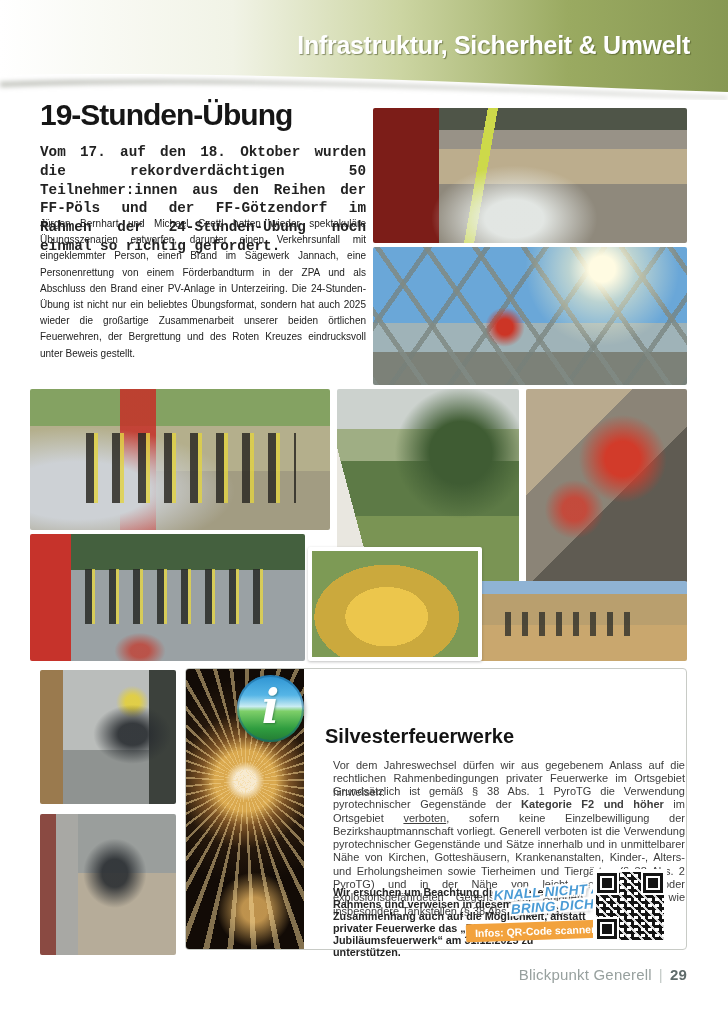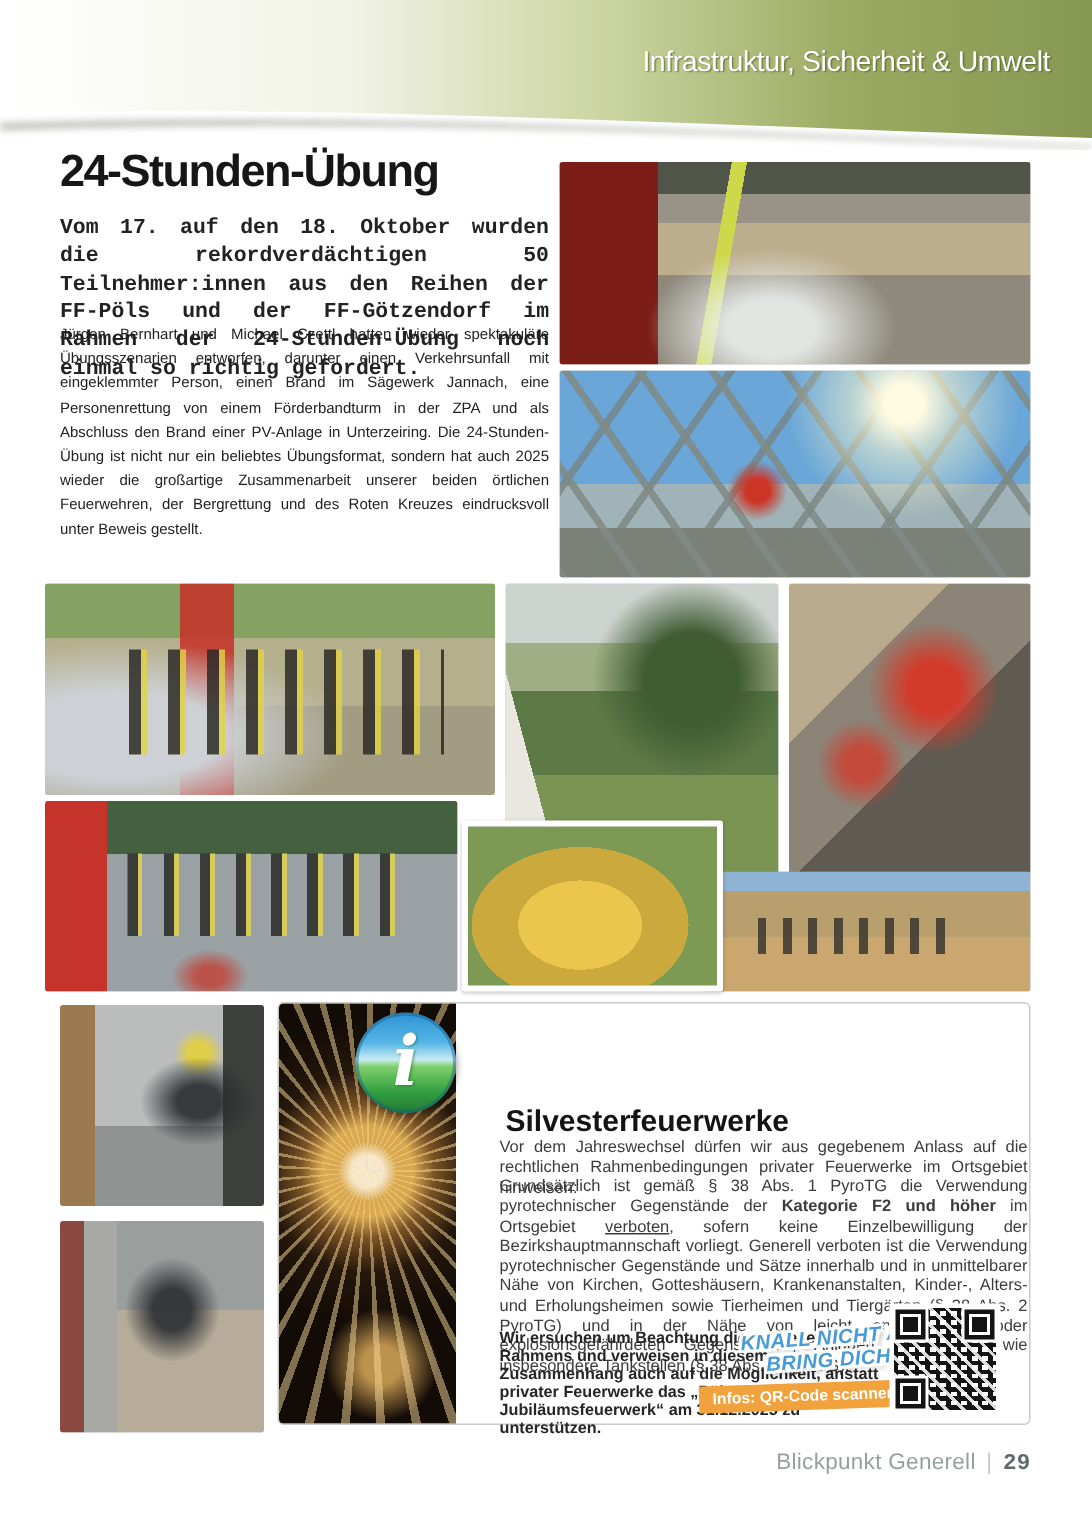--- a/index.html
+++ b/index.html
@@ -3,21 +3,21 @@
 <meta charset="utf-8">
 <style>
   html,body{margin:0;padding:0;background:#ffffff;}
   body{width:728px;height:1024px;position:relative;overflow:hidden;
        font-family:"Liberation Sans",sans-serif;-webkit-font-smoothing:antialiased;}
   .page{position:absolute;inset:0;background:#fff;}
 
   
   .banner{position:absolute;top:0;left:0;width:728px;height:100px;}
   .banner svg{position:absolute;top:0;left:0;}
-  .banner-title{position:absolute;top:31px;right:28px;color:#fff;font-size:19px;font-weight:normal;
+  .banner-title{position:absolute;top:31px;right:38px;color:#fff;font-size:25px;font-weight:bold;
       letter-spacing:-0.3px;text-shadow:1px 1px 1px rgba(60,70,25,.55);}
 
   
   .title{position:absolute;left:40px;top:98px;margin:0;font-size:30px;font-weight:bold;color:#161616;
       letter-spacing:-1px;}
   .lead{position:absolute;left:40px;top:143px;width:326px;margin:0;font-size:14.3px;line-height:18.8px;
       font-weight:bold;color:#222;text-align:justify;hyphens:auto;font-family:Liberation Mono, monospace;}
   .body-text{position:absolute;left:40px;top:216px;width:326px;margin:0;font-size:10px;line-height:16.2px;
       color:#222;text-align:justify;hyphens:auto;}
 
@@ -94,21 +94,21 @@
   .info-icon{position:absolute;left:51px;top:6px;width:67px;height:67px;border-radius:50%;
     background:linear-gradient(180deg,#2d93d2 0%,#55b5e6 30%,#c9ecf2 47%,#7ecf69 54%,#2f9d3f 80%,#237a34 100%);
     box-shadow:inset 0 0 0 2px rgba(20,90,140,.45), 1px 2px 4px rgba(0,0,0,.35);
     display:flex;align-items:center;justify-content:center;}
   .info-icon span{font-family:"DejaVu Serif",serif;font-style:italic;font-weight:bold;color:#fff;
     font-size:46px;line-height:1;transform:translateY(-2px);text-shadow:1px 1px 2px rgba(0,60,30,.4);}
   .logo{position:absolute;left:128px;top:7px;width:132px;text-align:center;}
   .logo svg{display:block;margin:0 auto;}
   .logo-name{font-size:15px;font-weight:bold;color:#32404e;letter-spacing:-0.2px;margin-top:1px;}
   .logo-sub{font-size:6.5px;color:#6b7580;letter-spacing:.4px;margin-top:1px;}
-  .box-heading{position:absolute;left:135px;top:52px;margin:16px;font-size:20px;font-weight:bold;color:#141414;}
+  .box-heading{position:absolute;left:135px;top:52px;margin:4px;font-size:20px;font-weight:bold;color:#141414;}
   .box-p{position:absolute;margin:12px;font-size:11px;line-height:13.3px;color:#3c3c3c;text-align:justify;hyphens:auto;}
   .p1{left:135px;top:78px;width:352px;}
   .p2{left:135px;top:104px;width:352px;}
   .p3{left:135px;top:205px;width:256px;font-weight:bold;font-size:10.8px;line-height:12px;color:#262626;text-align:left;}
   .u{text-decoration:underline;}
   .sticker{position:absolute;left:294px;top:215px;width:176px;text-align:center;transform:rotate(-4deg);
     font-size:13.5px;line-height:14.5px;font-weight:bold;font-style:italic;letter-spacing:.3px;color:#4a9bd5;
     text-shadow:-2px -2px 0 #fff,2px -2px 0 #fff,-2px 2px 0 #fff,2px 2px 0 #fff,-2px 0 0 #fff,2px 0 0 #fff,
       0 -2px 0 #fff,0 2px 0 #fff,3px 4px 3px rgba(0,0,0,.25);}
   .badge{position:absolute;left:280px;top:253px;background:#f2a23d;color:#fff;font-size:10.5px;font-weight:bold;
@@ -122,21 +122,21 @@
       repeating-linear-gradient(90deg,#141414 0 3px, transparent 3px 7px),
       repeating-linear-gradient(0deg,#141414 0 3px, #fff 3px 6px);}
   .qr i{position:absolute;width:14px;height:14px;border:3px solid #141414;background:#fff;
     box-shadow:0 0 0 2px #fff;}
   .qr i::after{content:"";position:absolute;inset:2px;background:#141414;}
   .qr .f1{left:1px;top:1px;} .qr .f2{right:1px;top:1px;} .qr .f3{left:1px;bottom:1px;}
 
   
   .footer{position:absolute;top:966px;right:41px;font-size:15px;color:#97a09e;letter-spacing:.2px;}
   .footer .sep{margin:0 7px;color:#c2c9c6;}
-  .footer .pagenum{font-weight:bold;color:#5f6b6b;font-family:Liberation Mono, monospace;}
+  .footer .pagenum{font-weight:bold;color:#5f6b6b;}
 </style>
 </head>
 <body>
 
 <div class="page">
 
   <div class="banner">
     <svg width="728" height="100" viewBox="0 0 728 100" preserveAspectRatio="none">
       <defs>
         <linearGradient id="bg" x1="0" y1="0" x2="1" y2="0">
@@ -149,21 +149,21 @@
         <filter id="soft" x="-20%" y="-20%" width="140%" height="140%">
           <feGaussianBlur stdDeviation="2.5"></feGaussianBlur>
         </filter>
       </defs>
       <path d="M0,82 C240,74 480,88 728,97 L728,99 C480,90 240,78 0,87 Z" fill="#bfc1ba" filter="url(#soft)"></path>
       <path d="M0,0 H728 V92 C480,84 240,70 0,75 Z" fill="url(#bg)"></path>
     </svg>
     <div class="banner-title">Infrastruktur, Sicherheit &amp; Umwelt</div>
   </div>
 
-  <h1 class="title">24-Stunden-Übung</h1>
+  <h1 class="title">19-Stunden-Übung</h1>
   <p class="lead">Vom 17. auf den 18. Oktober wurden die rekordverdächtigen 50 Teilnehmer:innen aus den Reihen der FF-Pöls und der FF-Götzendorf im Rahmen der 24-Stunden-Übung noch einmal so richtig gefordert.</p>
   <p class="body-text">Jürgen Bernhart und Michael Czettl hatten wieder spektakuläre Übungsszenarien entworfen, darunter einen Verkehrsunfall mit eingeklemmter Person, einen Brand im Sägewerk Jannach, eine Personenrettung von einem Förderbandturm in der ZPA und als Abschluss den Brand einer PV-Anlage in Unterzeiring. Die 24-Stunden-Übung ist nicht nur ein beliebtes Übungsformat, sondern hat auch 2025 wieder die großartige Zusammenarbeit unserer beiden örtlichen Feuerwehren, der Bergrettung und des Roten Kreuzes eindrucksvoll unter Beweis gestellt.</p>
 
   <div class="photo ph-sawmill" title="Feuerwehrleute mit Schlauchleitung beim Sägewerk"></div>
   <div class="photo ph-truss" title="Einsatzkräfte am Förderbandturm"></div>
   <div class="photo ph-car" title="Menschenrettung aus verunfalltem PKW"></div>
   <div class="photo ph-orchard" title="Löschangriff im Garten"></div>
   <div class="photo ph-stretcher" title="Personenrettung mit Korbtrage"></div>
   <div class="photo ph-road" title="Verkehrsunfall-Übung mit Feuerwehr und Rotem Kreuz"></div>
   <div class="photo ph-gravel" title="Einsatzkräfte beim Sägewerk"></div>

